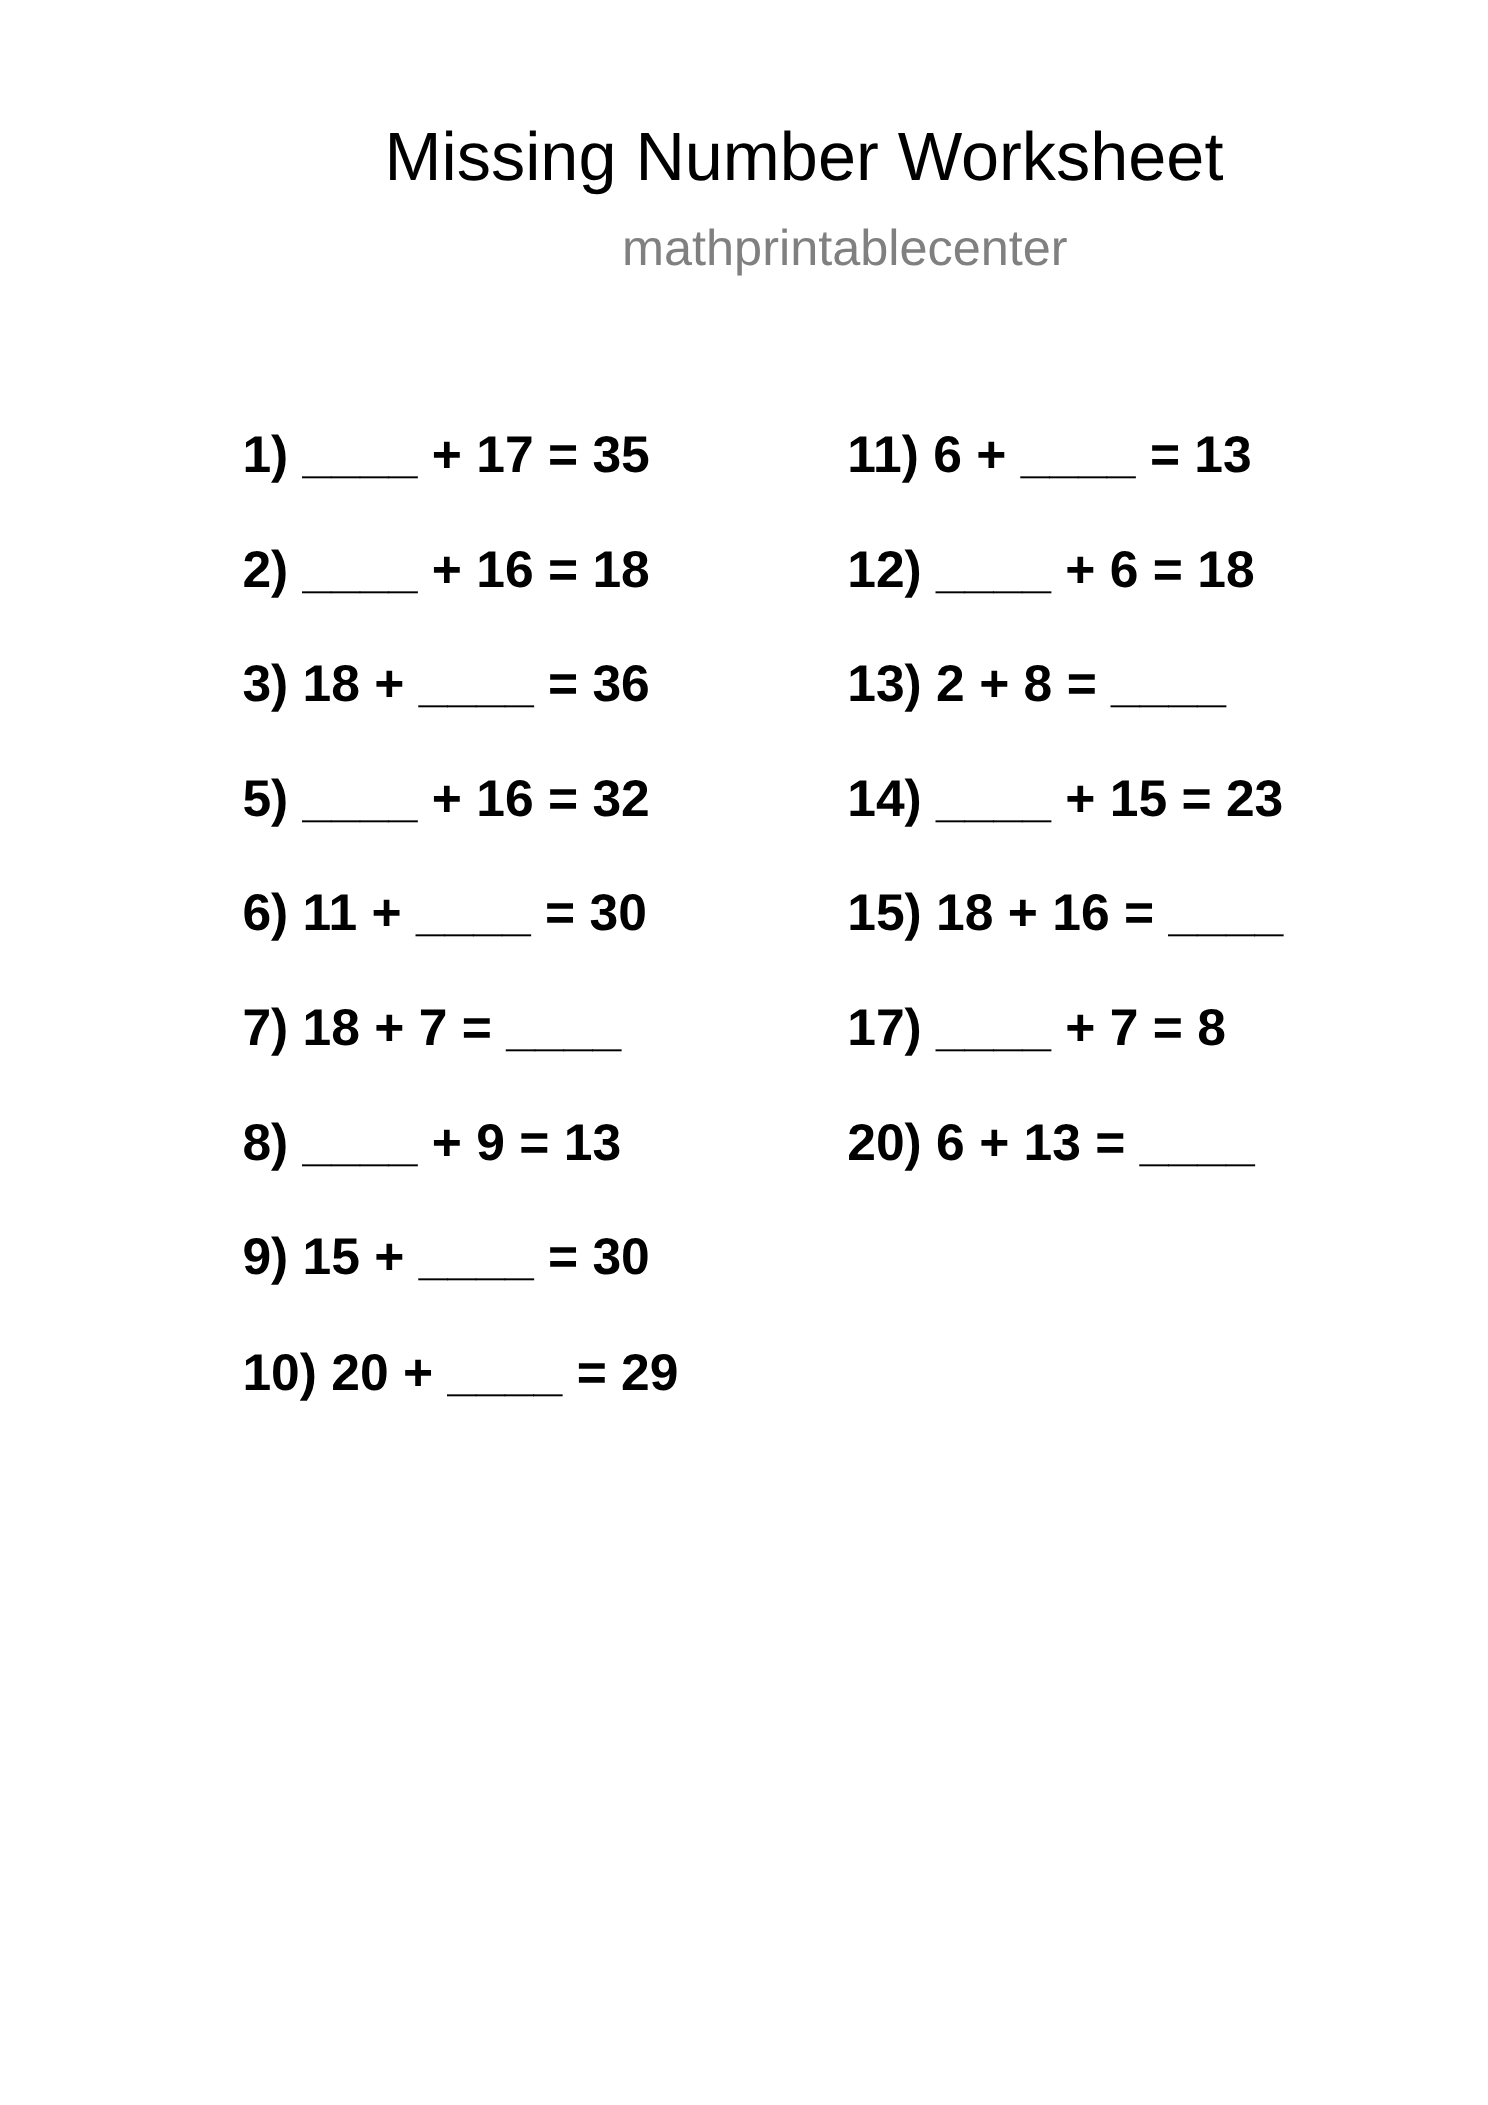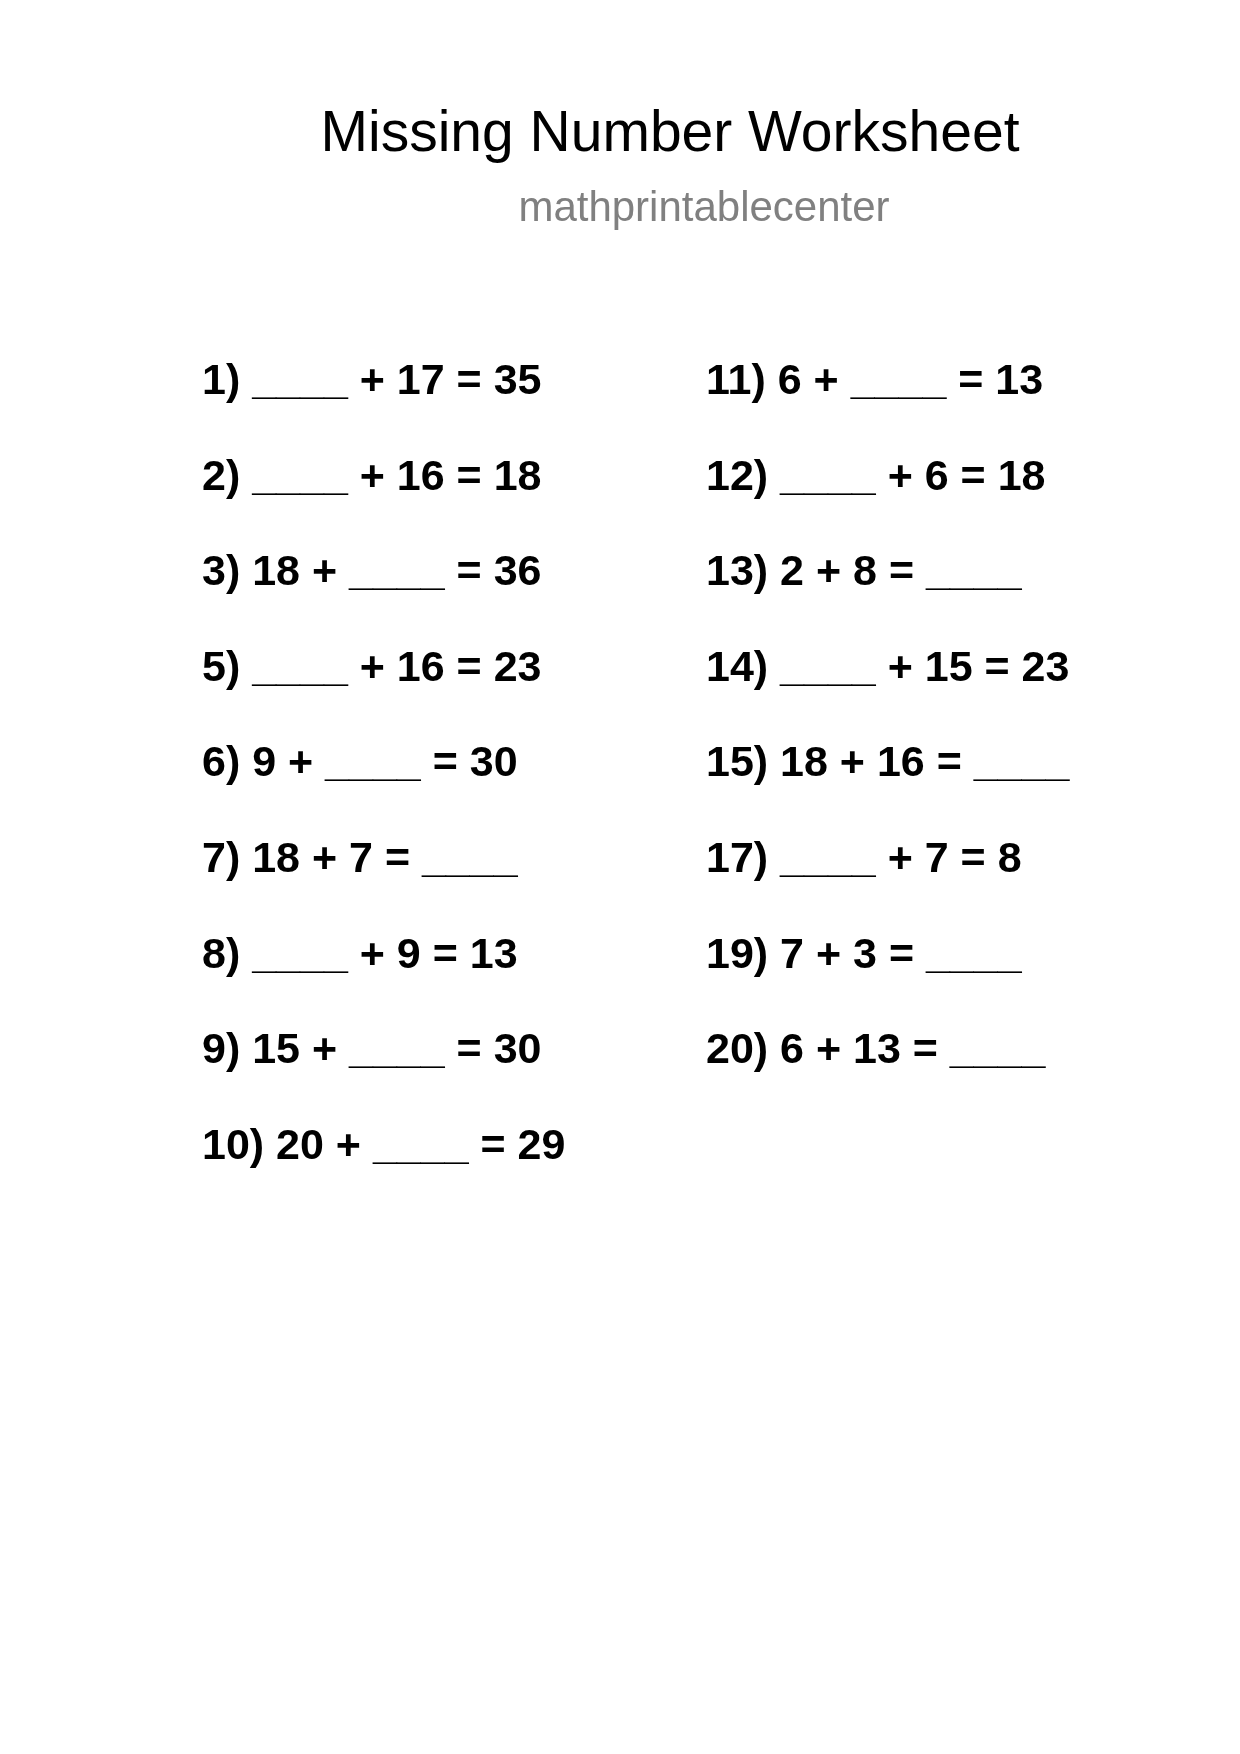--- a/index.html
+++ b/index.html
@@ -17,30 +17,29 @@
 </head>
 <body>
 
 <div class="title">Missing Number Worksheet</div>
 <div class="subtitle">mathprintablecenter</div>
 
 <div class="col left">
   <div class="problem">1) ____ + 17 = 35</div>
   <div class="problem">2) ____ + 16 = 18</div>
   <div class="problem">3) 18 + ____ = 36</div>
-  <div class="problem">5) ____ + 16 = 23</div>
-  <div class="problem">6) 9 + ____ = 30</div>
+  <div class="problem">5) ____ + 16 = 32</div>
+  <div class="problem">6) 11 + ____ = 30</div>
   <div class="problem">7) 18 + 7 = ____</div>
   <div class="problem">8) ____ + 9 = 13</div>
   <div class="problem">9) 15 + ____ = 30</div>
   <div class="problem">10) 20 + ____ = 29</div>
 </div>
 
 <div class="col right">
   <div class="problem">11) 6 + ____ = 13</div>
   <div class="problem">12) ____ + 6 = 18</div>
   <div class="problem">13) 2 + 8 = ____</div>
   <div class="problem">14) ____ + 15 = 23</div>
   <div class="problem">15) 18 + 16 = ____</div>
   <div class="problem">17) ____ + 7 = 8</div>
-  <div class="problem">19) 7 + 3 = ____</div>
   <div class="problem">20) 6 + 13 = ____</div>
 </div>
 
 </body></html>

